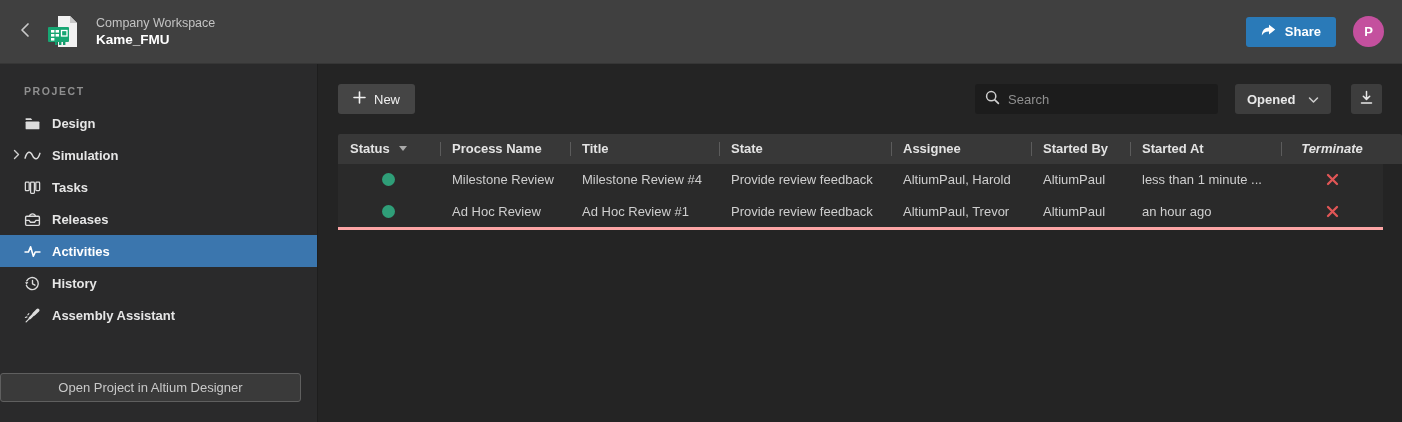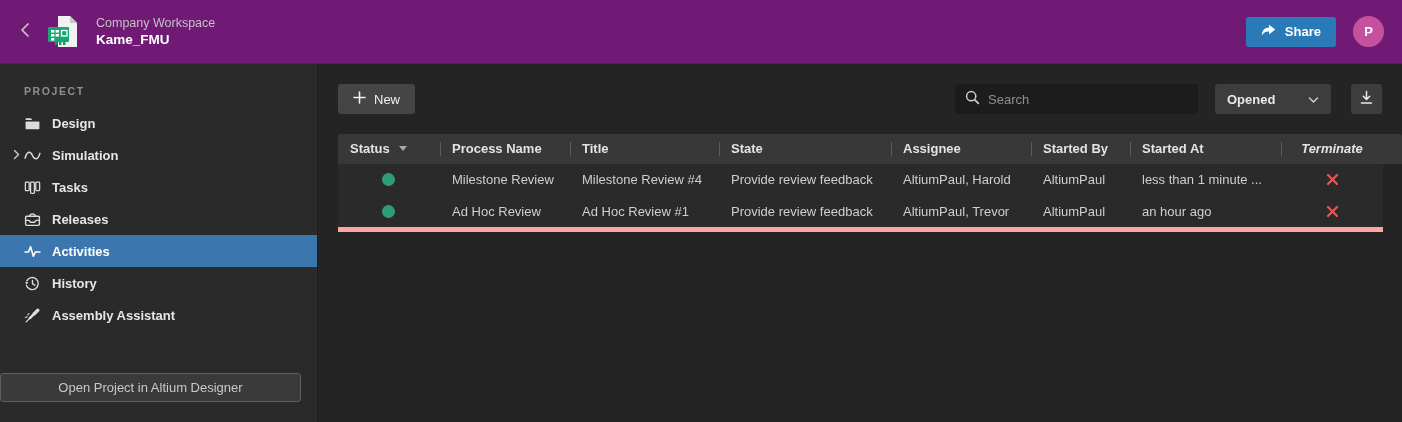--- a/index.html
+++ b/index.html
@@ -5,21 +5,21 @@
   * { margin:0; padding:0; box-sizing:border-box; }
   html,body { background:#1d1d1d; }
   body { font-family:"Liberation Sans", sans-serif; }
   .app {
     position:relative; width:1402px; height:422px; overflow:hidden;
     background:#242424; color:#ddd;
   }
   
   .topbar {
     height:64px; display:flex; align-items:center;
-    background:#701a75; border-bottom:1px solid #363636;
+    background:#404040; border-bottom:1px solid #363636;
     padding:0 18px 0 12px;
   }
   .back-btn { width:26px; height:40px; display:flex; align-items:center; justify-content:center; cursor:pointer; background:none; border:none; }
   .ws-icon { width:40px; height:40px; margin:0 12px 0 6px; }
   .ws-titles { display:flex; flex-direction:column; gap:2px; }
   .ws-label { font-size:12.5px; color:#c3c3c3; }
   .ws-name { font-size:13.5px; color:#fff; font-weight:bold; }
   .topbar-right { margin-left:auto; display:flex; align-items:center; gap:17px; }
   .share-btn {
     display:flex; align-items:center; gap:9px; height:30px; padding:0 15px;
@@ -66,21 +66,21 @@
     display:flex; align-items:center; width:243px; height:30px;
     background:#1c1c1c; border-radius:3px; padding:0 10px; gap:8px;
   }
   .search-box input {
     flex:1; background:transparent; border:none; outline:none;
     color:#ddd; font-size:13px; font-family:inherit;
   }
   .search-box input::placeholder { color:#8f8f8f; }
   .filter-btn {
     display:flex; align-items:center; justify-content:space-between;
-    width:116px; height:30px; margin-left:17px; padding:0 12px;
+    width:96px; height:30px; margin-left:17px; padding:0 12px;
     background:#3d3d3d; border:none; border-radius:3px; color:#e8e8e8;
     font-size:13px; font-weight:bold; cursor:pointer; font-family:inherit;
   }
   .dl-btn {
     width:31px; height:30px; margin-left:20px; background:#3d3d3d; border:none; border-radius:3px;
     display:flex; align-items:center; justify-content:center; cursor:pointer;
   }
   
   .table { margin:20px 0 0 20px; }
   .tgrid { display:grid; grid-template-columns:102px 130px 149px 172px 140px 99px 151px 102px; }
@@ -91,21 +91,21 @@
   }
   .th + .th::before {
     content:""; position:absolute; left:0; top:8px; width:1px; height:14px; background:#5c5c5c;
   }
   .th.c-terminate { text-align:center; padding-left:0;font-style:italic; }
   .sort-caret {
     display:inline-block; margin-left:9px; vertical-align:2px;
     width:0; height:0; border-left:4px solid transparent; border-right:4px solid transparent;
     border-top:5px solid #a9a9a9;
   }
-  .tbody { width:1045px; background:#2a2a2a; border-bottom:5px solid #fca5a5; }
+  .tbody { width:1045px; background:#2a2a2a; border-bottom:3px solid #fca5a5; }
   .tr { height:31.5px; align-items:center; cursor:pointer; }
   .td { font-size:13px; color:#cfcfcf; padding-left:12px; white-space:nowrap; overflow:hidden; }
   .td.c-status { padding-left:44px; }
   .status-dot { display:block; width:13px; height:13px; border-radius:50%; background:var(--status-green,#2f9e78); }
   .td.c-terminate { padding-left:0; display:flex; justify-content:center; }
   .x-btn { background:none; border:none; cursor:pointer; padding:2px; display:flex; }
 </style>
 </head>
 <body>
 

